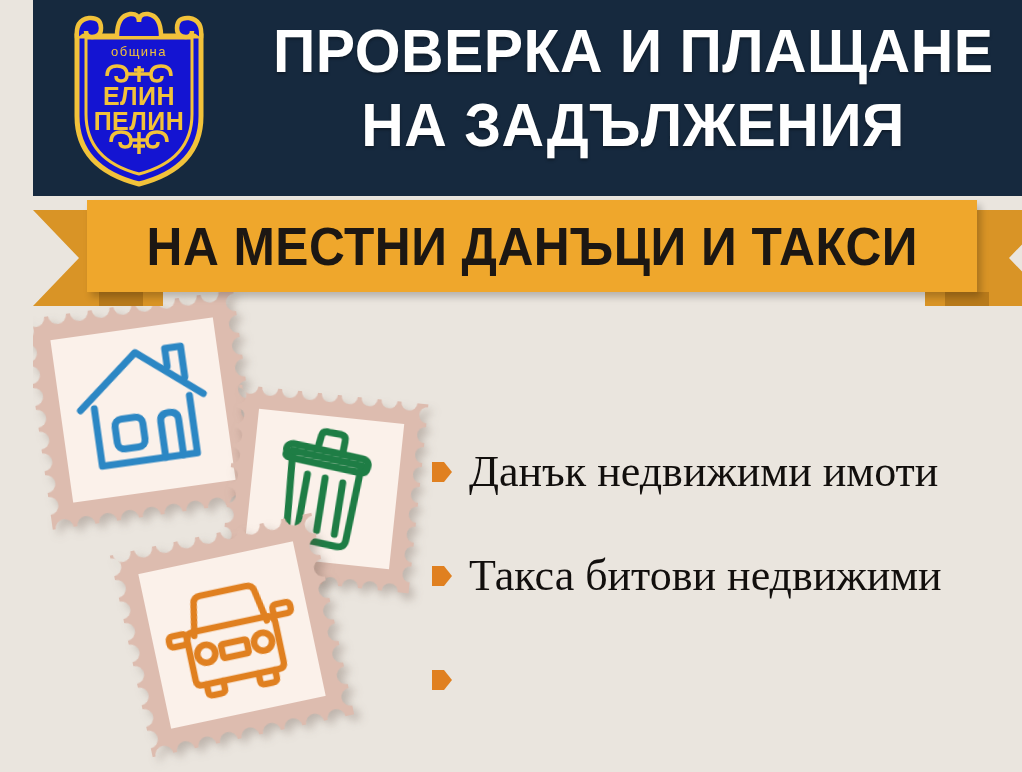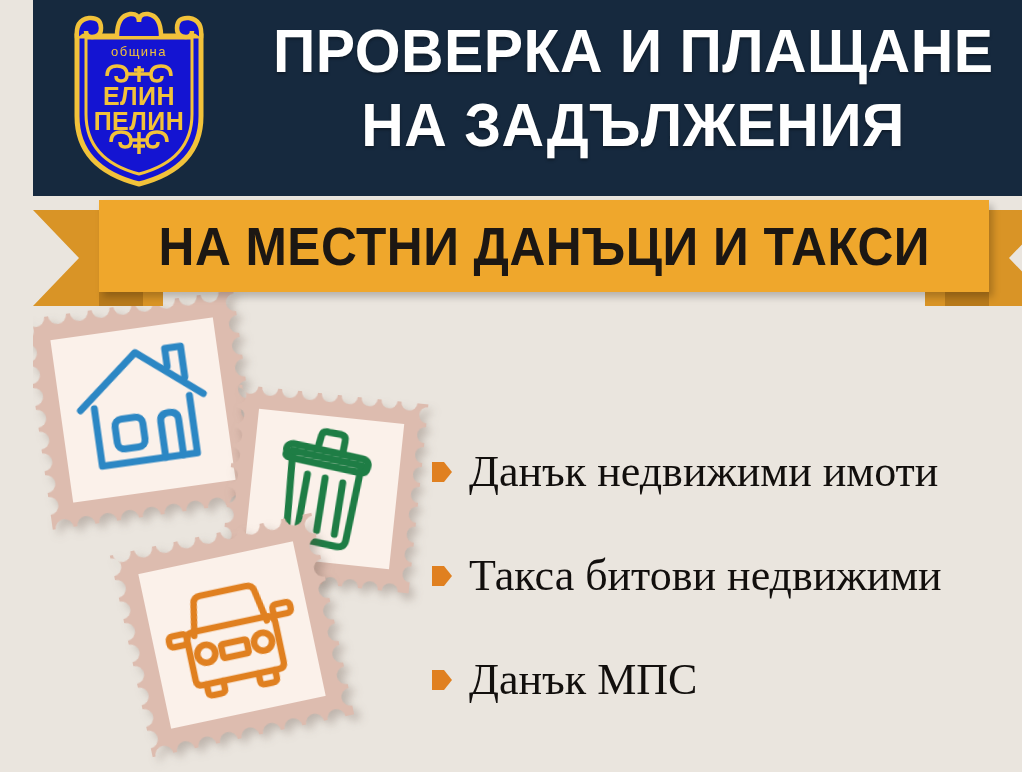--- a/index.html
+++ b/index.html
@@ -115,21 +115,21 @@
     position: absolute;
     right: 66px;
     top: 96px;
     width: 44px;
     height: 14px;
     background: #B87A1B;
   }
   
   .ribbon-band {
     position: absolute;
-    left: 66px;
+    left: 54px;
     top: 4px;
     width: 890px;
     height: 92px;
     background: #EFA72C;
     display: flex;
     align-items: center;
     justify-content: center;
     box-shadow: 4px 5px 7px rgba(0,0,0,0.22);
   }
   .ribbon-text {
@@ -435,18 +435,17 @@
       </span>
       <span class="bullet-label">Такса битови недвижими</span>
     </div>
 
     <div class="bullet-item">
       <span class="bullet-marker">
         <svg width="22" height="26" viewBox="0 0 22 26" xmlns="http://www.w3.org/2000/svg">
           <path d="M1 3 L13 3 L21 13 L13 23 L1 23 Z" fill="#E08020"></path>
         </svg>
       </span>
-      <span class="bullet-label">Данък МПС</span>
     </div>
 
   </div>
 
 </div>
 
 </body></html>

